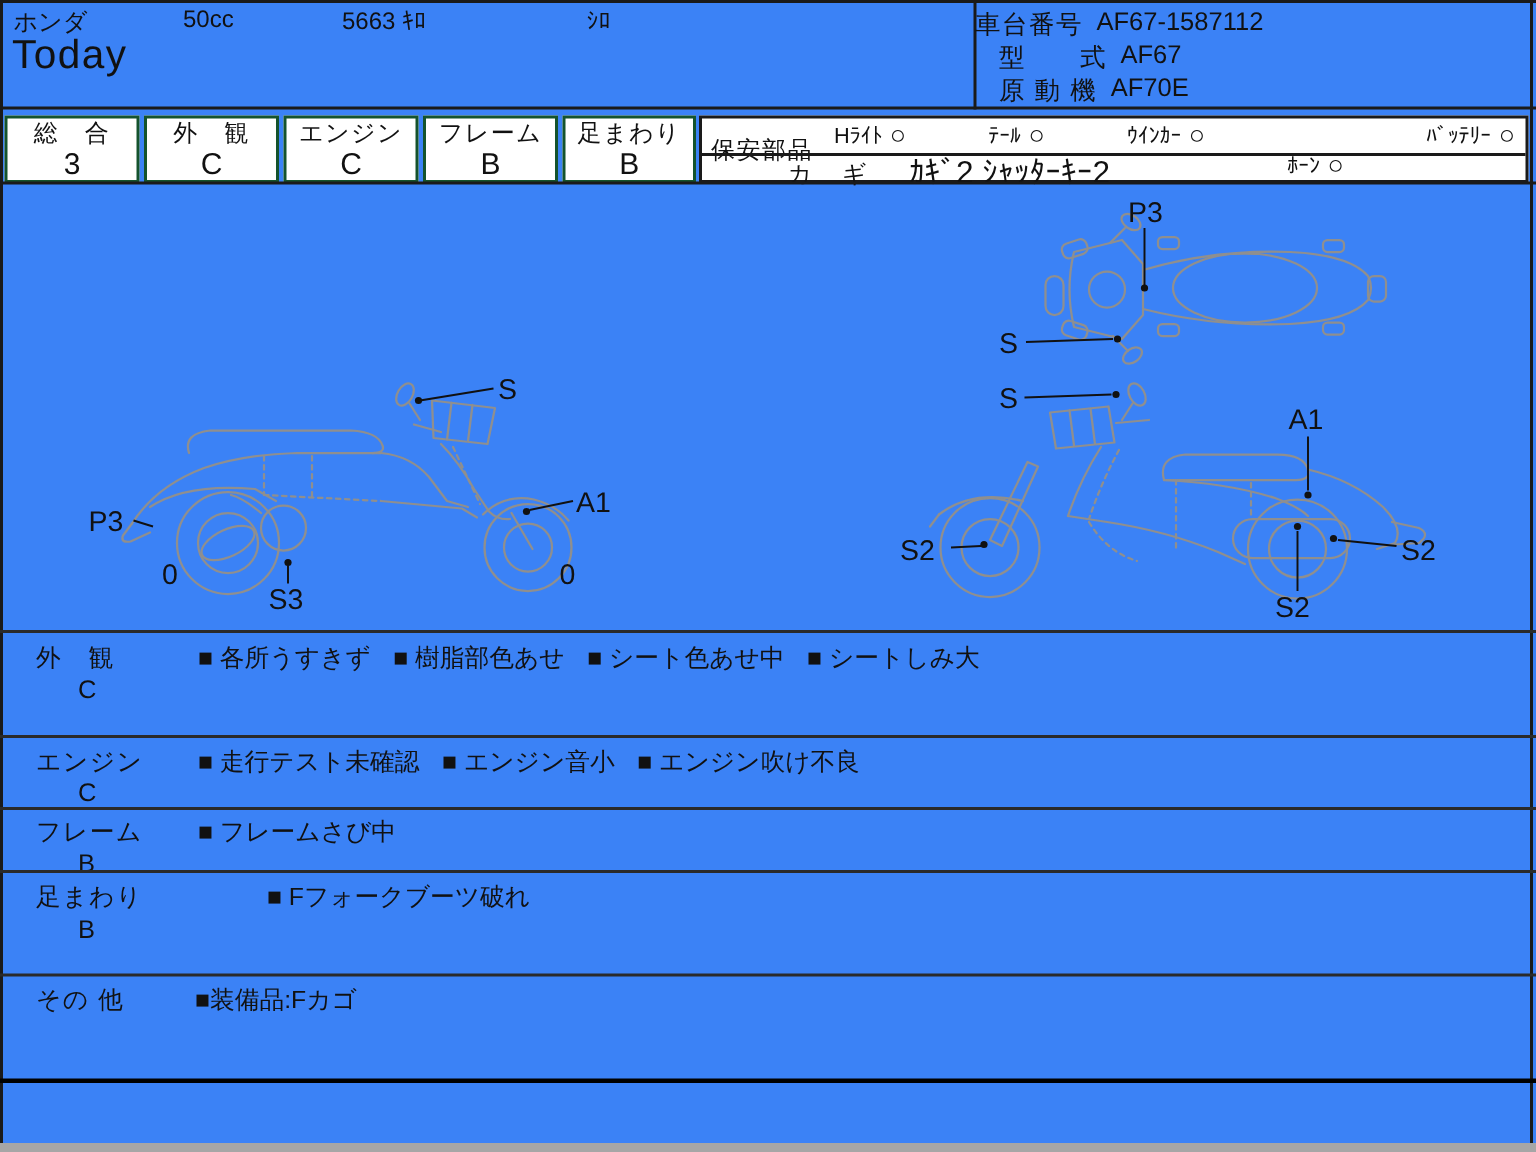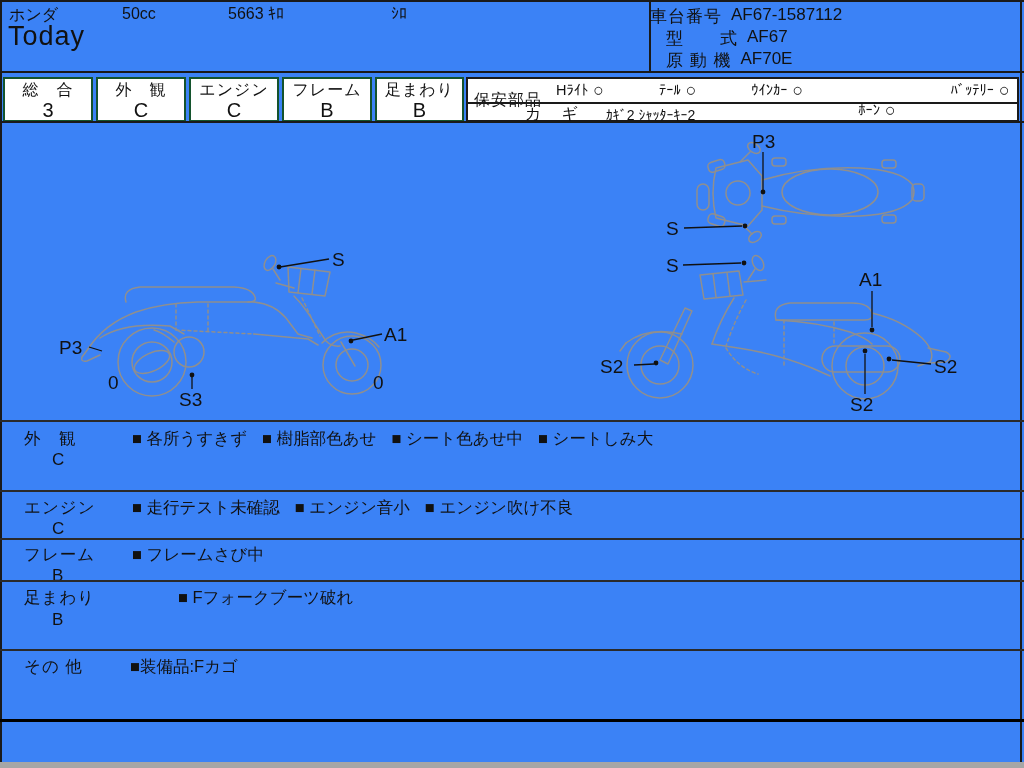--- a/index.html
+++ b/index.html
@@ -28,21 +28,21 @@
     border:2px solid #1a1a1a;box-sizing:border-box;background:#fff;
   }
   .safety-divider{position:absolute;left:0;top:23px;width:100%;height:1.5px;background:#1a1a1a;}
   .safety-line1{position:absolute;left:6px;top:2px;width:540px;display:flex;align-items:center;}
   .safety-label{font-size:16px;letter-spacing:1px;margin-right:14px;}
   .safety-items{display:flex;flex:1;justify-content:space-between;align-items:flex-start;padding-right:4px;}
   .safety-items > span{display:flex;align-items:center;font-size:14.5px;}
   .safety-items .circle{font-size:18px;margin-left:5px;line-height:18px;}
   .key-line{position:absolute;left:18px;top:25px;display:flex;align-items:center;margin-left:39px;}
   .key-label{font-size:16px;letter-spacing:2px;margin-right:26px;}
-  .key-value{font-size:14px;}
+  .key-value{font-size:21px;}
   .comment-label{font-size:16.5px;letter-spacing:1px;}
   .comment-grade{font-size:17px;}
   .comment-items{position:absolute;display:flex;gap:15px;font-size:16.5px;white-space:nowrap;}
   .thin{height:1.5px;background:#2a2a2a;}
   .thick{height:2.5px;background:#000;}
   .bottom-strip{position:absolute;left:0;top:762px;width:1024px;height:6px;background:#a6a6a6;}
   svg text{font-family:"Liberation Sans","DejaVu Sans",sans-serif;fill:#111;}
 </style>
 </head>
 <body>

